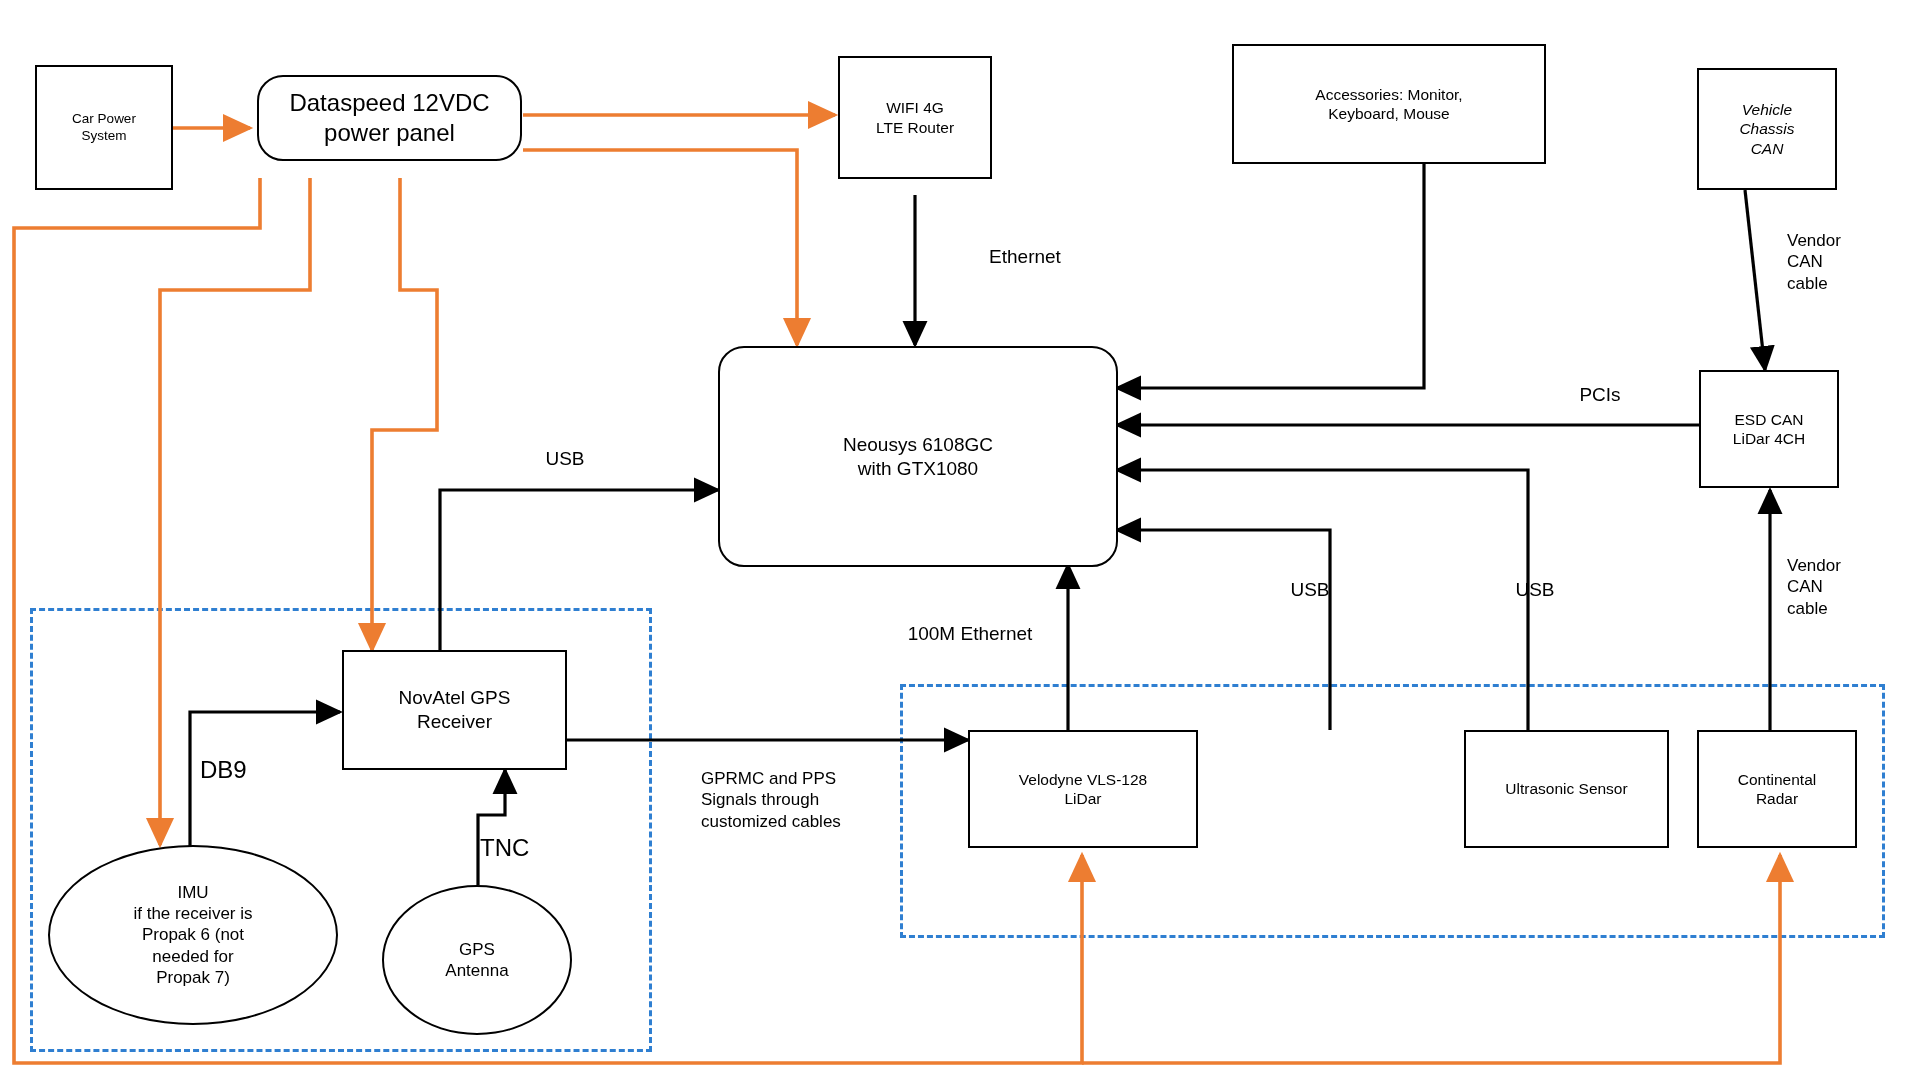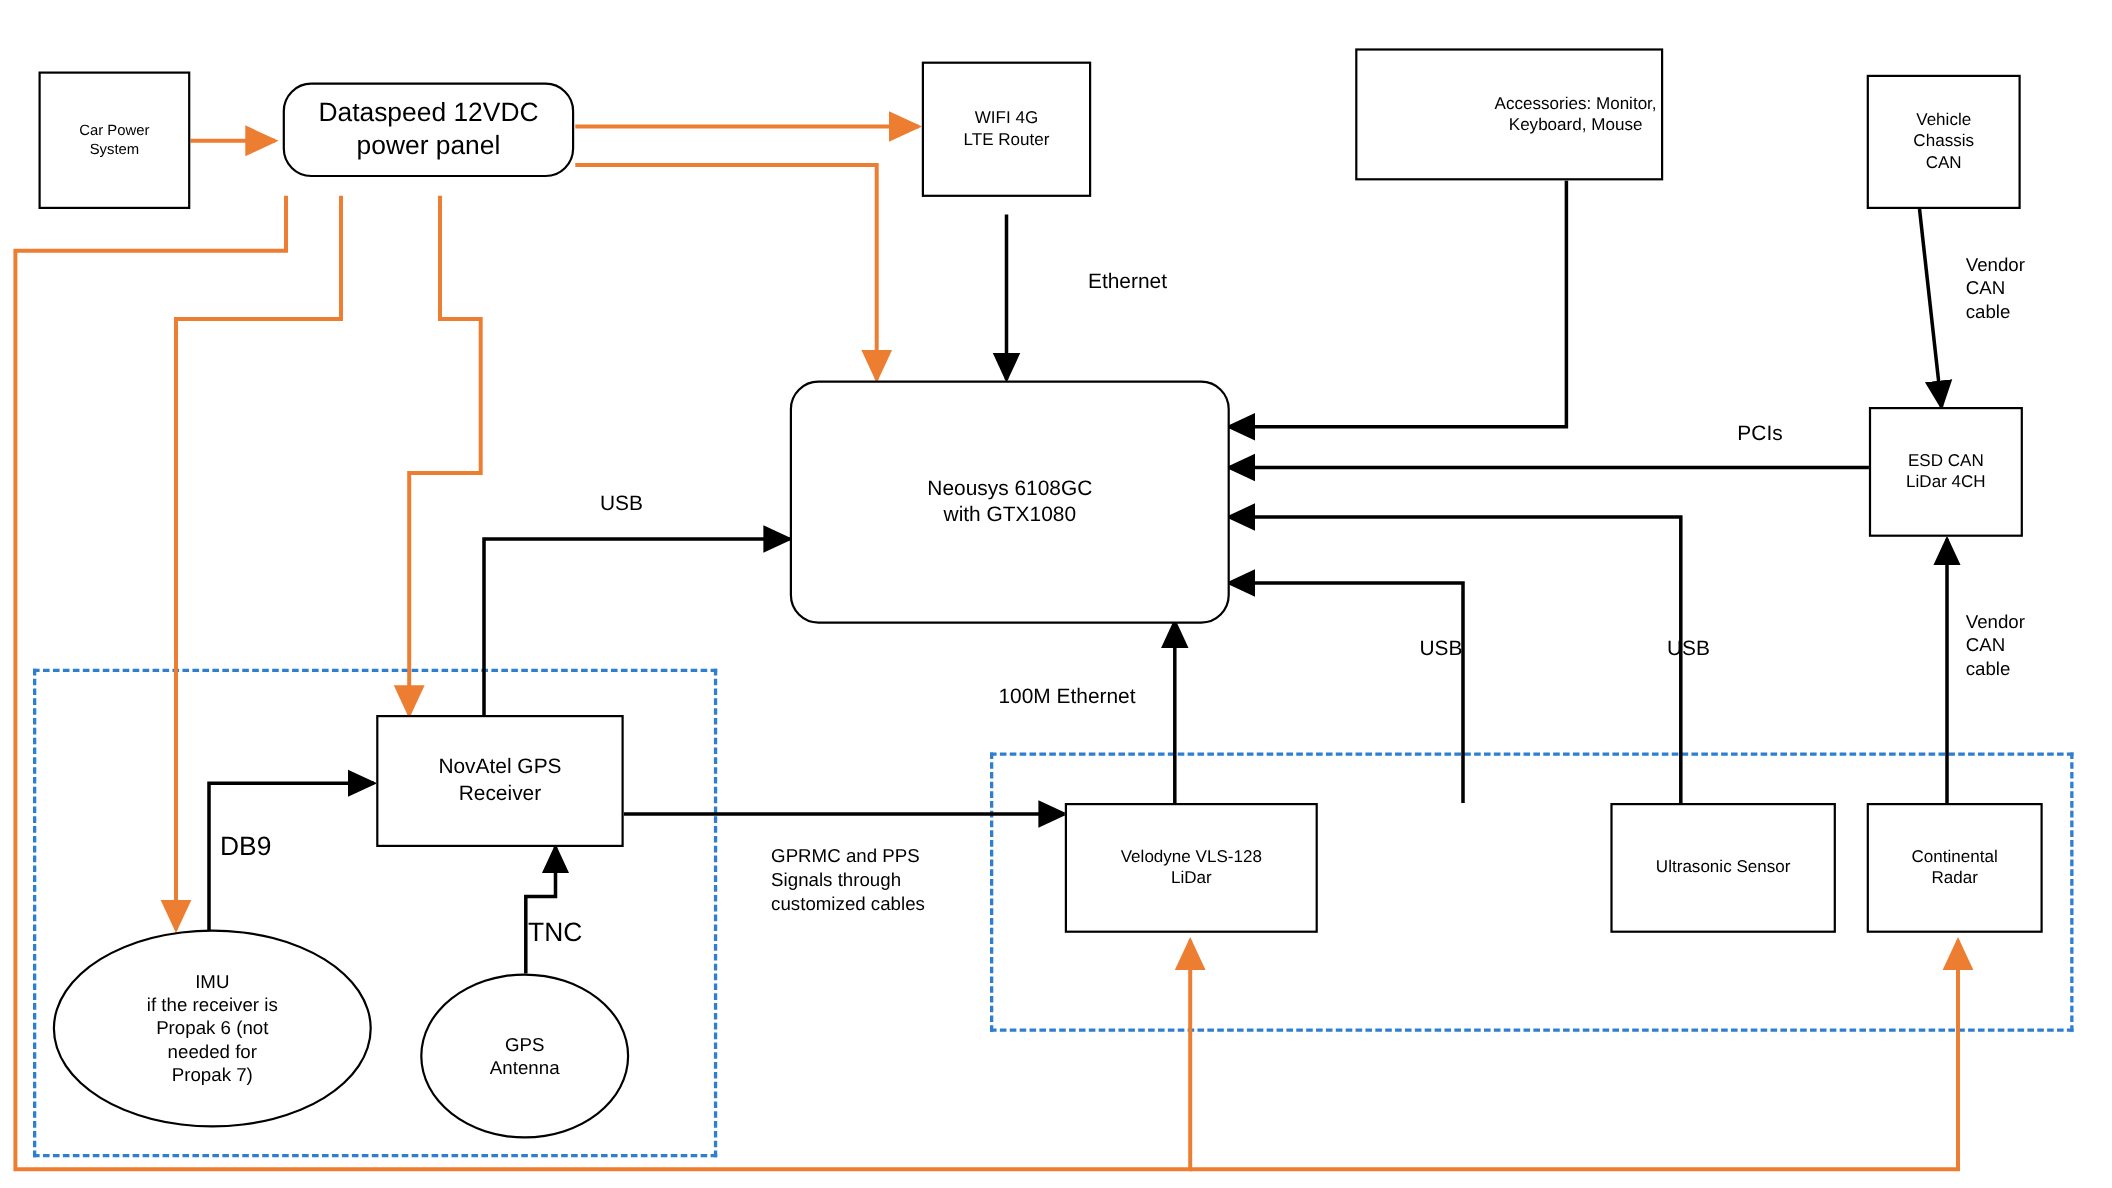--- a/index.html
+++ b/index.html
@@ -135,26 +135,26 @@
   <div class="node rounded fs24" style="left:257px; top:75px; width:265px; height:86px;">
     <span style="white-space:pre-line;">Dataspeed 12VDC
 power panel</span>
   </div>
 
   <div class="node fs15" style="left:838px; top:56px; width:154px; height:123px;">
     <span style="white-space:pre-line;">WIFI 4G
 LTE Router</span>
   </div>
 
-  <div class="node fs15" style="left:1232px; top:44px; width:280px; height:120px;justify-content:flex-end;">
+  <div class="node fs15" style="left:1232px; top:44px; width:314px; height:120px;">
     <span style="white-space:pre-line;">Accessories: Monitor,
 Keyboard, Mouse</span>
   </div>
 
-  <div class="node fs15" style="left:1697px; top:68px; width:140px; height:122px;">
+  <div class="node fs15" style="left:1697px; top:68px; width:140px; height:122px;font-style:italic;">
     <span style="white-space:pre-line;">Vehicle
 Chassis
 CAN</span>
   </div>
 
   <div class="node fs15" style="left:1699px; top:370px; width:140px; height:118px;">
     <span style="white-space:pre-line;">ESD CAN
 LiDar 4CH</span>
   </div>
 

